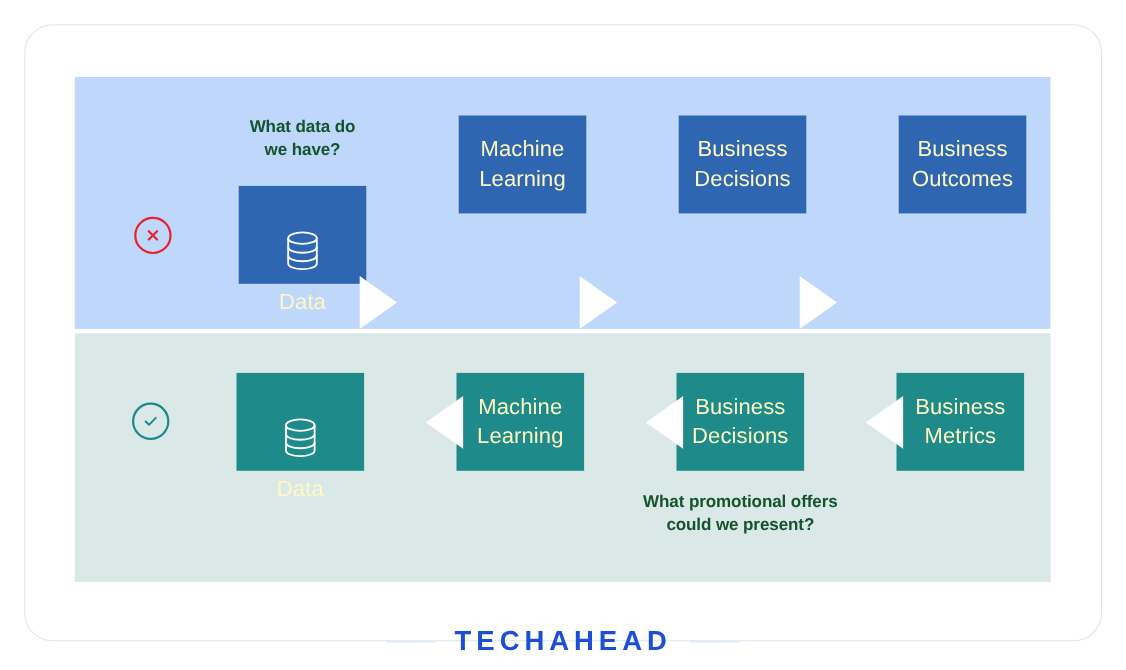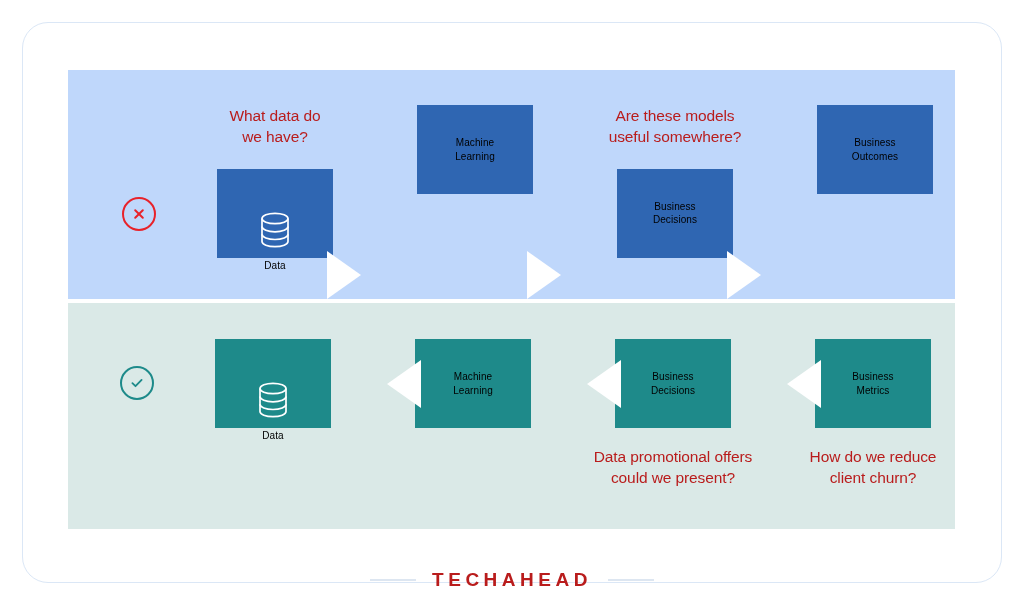--- a/index.html
+++ b/index.html
@@ -79,49 +79,49 @@
     align-items: center;
   }
 
   
   .flow-top .step    { width: 200px; }
   .flow-bottom .step { width: 200px; }
 
   
   .caption {
     font-size: 15.5px;
-    font-weight: normal;
-    color: #b91c1c;
+    font-weight: bold;
+    color: #14532d;
     line-height: 1.38;
     text-align: center;
     letter-spacing: -0.1px;
     white-space: pre-line;
   }
   .caption-above { margin-bottom: 21px; }
   .caption-below { margin-top: 18px; }
 
   
   .box {
     width: 116px;
     height: 89px;
     display: flex;
     flex-direction: column;
     align-items: center;
     justify-content: center;
-    color: #000000;
-    font-size: 10px;
+    color: #fef9c3;
+    font-size: 20px;
     line-height: 1.32;
     text-align: center;
     letter-spacing: 0.1px;
     white-space: pre-line;
   }
   .box-blue { background: #2f66b2; }
   .box-teal { background: #1e8a8a; }
 
-  .box.has-icon { justify-content: space-between; padding-top: 26px; }
+  .box.has-icon { justify-content: space-between; padding-top: 11px; }
   .box .db-icon { margin-bottom: 4px; }
   .box .box-label { display: block; }
 
   
   .arrow {
     position: absolute;
     width: 0;
     height: 0;
     border-top: 24px solid transparent;
     border-bottom: 24px solid transparent;
@@ -147,24 +147,24 @@
     align-items: center;
     justify-content: center;
     gap: 16px;
   }
   .footer .rule {
     width: 46px;
     height: 1.5px;
     background: #dde6f1;
   }
   .brand {
-    font-size: 19px;
+    font-size: 25px;
     font-weight: bold;
     letter-spacing: 4.5px;
-    color: #b91c1c;
+    color: #1d4ed8;
   }
 </style>
 </head>
 <body>
 
 <div id="root">
 
   <div class="card"></div>
 
   <div class="panel panel-top"></div>
@@ -196,22 +196,20 @@
 
     <div class="step">
       <div class="box box-blue">
         <span class="box-label">Machine
 Learning</span>
       </div>
       <div class="arrow arrow-right"></div>
     </div>
 
     <div class="step">
-      <div class="caption caption-above">Are these models
-useful somewhere?</div>
       <div class="box box-blue">
         <span class="box-label">Business
 Decisions</span>
       </div>
       <div class="arrow arrow-right"></div>
     </div>
 
     <div class="step">
       <div class="box box-blue">
         <span class="box-label">Business
@@ -252,32 +250,30 @@
 Learning</span>
       </div>
     </div>
 
     <div class="step">
       <div class="arrow arrow-left"></div>
       <div class="box box-teal">
         <span class="box-label">Business
 Decisions</span>
       </div>
-      <div class="caption caption-below">Data promotional offers
+      <div class="caption caption-below">What promotional offers
 could we present?</div>
     </div>
 
     <div class="step">
       <div class="arrow arrow-left"></div>
       <div class="box box-teal">
         <span class="box-label">Business
 Metrics</span>
       </div>
-      <div class="caption caption-below">How do we reduce
-client churn?</div>
     </div>
 
   </div>
 
   <div class="footer">
     <span class="rule"></span>
     <span class="brand">TECHAHEAD</span>
     <span class="rule"></span>
   </div>
 

